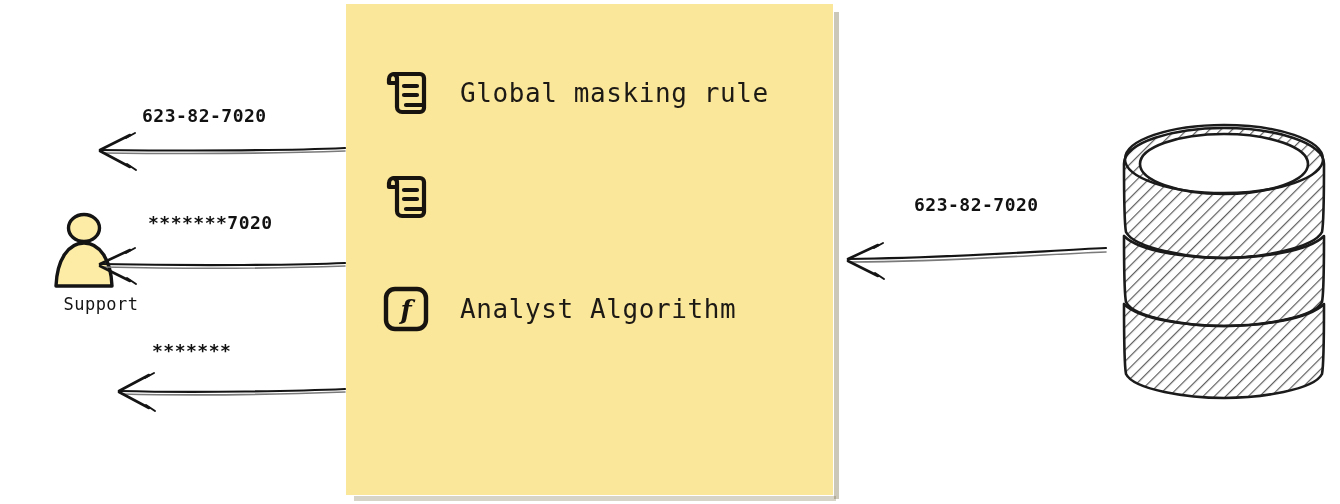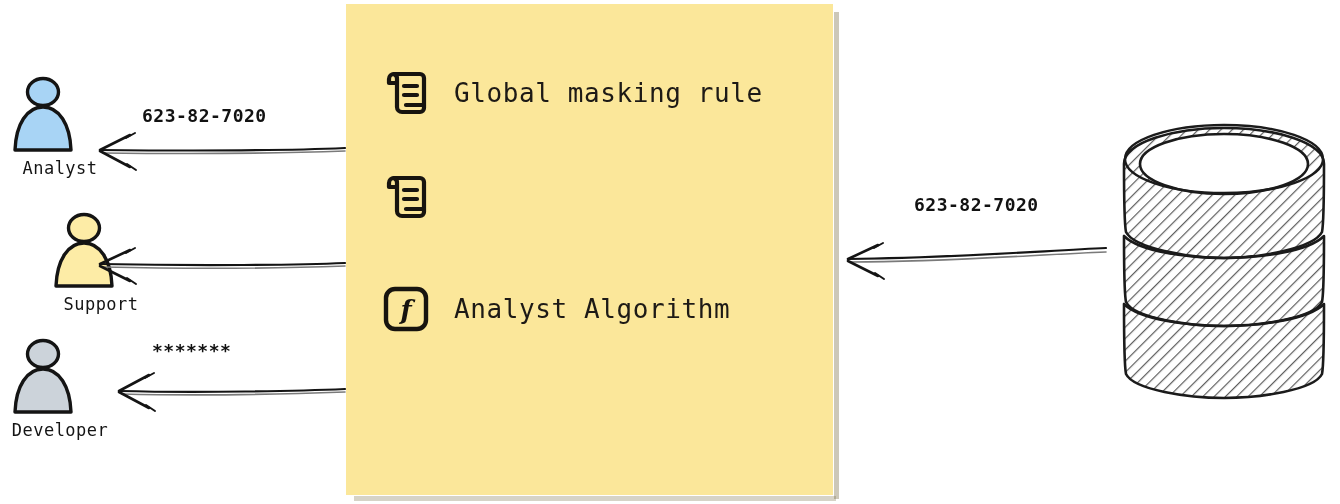--- a/index.html
+++ b/index.html
@@ -94,21 +94,21 @@
     position: absolute;
     left: 0; top: 0;
     width: 100%;
     height: 100%;
   }
   .policy-row {
     position: absolute;
     left: 32px;
     display: flex;
     align-items: center;
-    gap: 20px;
+    gap: 26px;
     height: 64px;
   }
   .policy-row:nth-child(1) { top: 57px; }
   .policy-row:nth-child(2) { top: 161px; }
   .policy-row:nth-child(3) { top: 273px; }
   .policy-row:nth-child(4) { top: 378px; }
 
   .policy-icon {
     width: 56px;
     height: 56px;
@@ -141,51 +141,34 @@
     width: 1340px;
     height: 504px;
     pointer-events: none;
   }
 </style>
 </head>
 <body>
 
 <div id="canvas">
 
-  <div class="actor" id="actor-analyst">
-    <div class="figure">
-      <svg width="120" height="84" viewBox="0 0 120 84" xmlns="http://www.w3.org/2000/svg">
-        <ellipse cx="43" cy="16" rx="15.5" ry="13.5" fill="#a8d4f5" stroke="#141414" stroke-width="3.4"></ellipse>
-        <path d="M15 74 C16 48 27 31 43 31 C59 31 70 48 71 74 Z" fill="#a8d4f5" stroke="#141414" stroke-width="3.4" stroke-linejoin="round"></path>
-      </svg>
-    </div>
-    <div class="actor-label">Analyst</div>
-  </div>
 
   <div class="actor" id="actor-support">
     <div class="figure">
       <svg width="120" height="84" viewBox="0 0 120 84" xmlns="http://www.w3.org/2000/svg">
         <ellipse cx="43" cy="16" rx="15.5" ry="13.5" fill="#fdeca6" stroke="#141414" stroke-width="3.4"></ellipse>
         <path d="M15 74 C16 48 27 31 43 31 C59 31 70 48 71 74 Z" fill="#fdeca6" stroke="#141414" stroke-width="3.4" stroke-linejoin="round"></path>
       </svg>
     </div>
     <div class="actor-label">Support</div>
   </div>
 
-  <div class="actor" id="actor-developer">
-    <div class="figure">
-      <svg width="120" height="84" viewBox="0 0 120 84" xmlns="http://www.w3.org/2000/svg">
-        <ellipse cx="43" cy="16" rx="15.5" ry="13.5" fill="#ccd3da" stroke="#141414" stroke-width="3.4"></ellipse>
-        <path d="M15 74 C16 48 27 31 43 31 C59 31 70 48 71 74 Z" fill="#ccd3da" stroke="#141414" stroke-width="3.4" stroke-linejoin="round"></path>
-      </svg>
-    </div>
-    <div class="actor-label">Developer</div>
-  </div>
 
   <div class="flow-label" id="label-analyst">623-82-7020</div>
+  <div class="flow-label" id="label-support">*******7020</div>
   <div class="flow-label" id="label-developer">*******</div>
   <div class="flow-label" id="label-db">623-82-7020</div>
 
   <svg id="arrows" viewBox="0 0 1340 504" xmlns="http://www.w3.org/2000/svg">
 
     <g>
       <path d="M345 148 C300 150 200 151 100 150" fill="none" stroke="#141414" stroke-width="2.2" stroke-linecap="round"></path>
       <path d="M345 151 C290 153 190 154 103 153" fill="none" stroke="#7a7a7a" stroke-width="1.6" stroke-linecap="round"></path>
       <path d="M130 135 L100 150" fill="none" stroke="#141414" stroke-width="2.6" stroke-linecap="round"></path>
       <path d="M130 167 L100 151" fill="none" stroke="#141414" stroke-width="2.6" stroke-linecap="round"></path>

